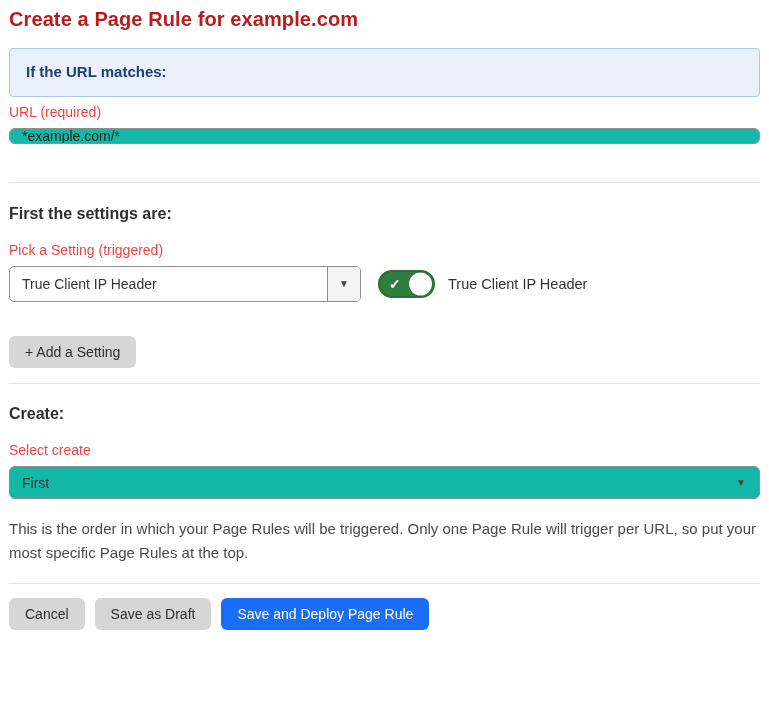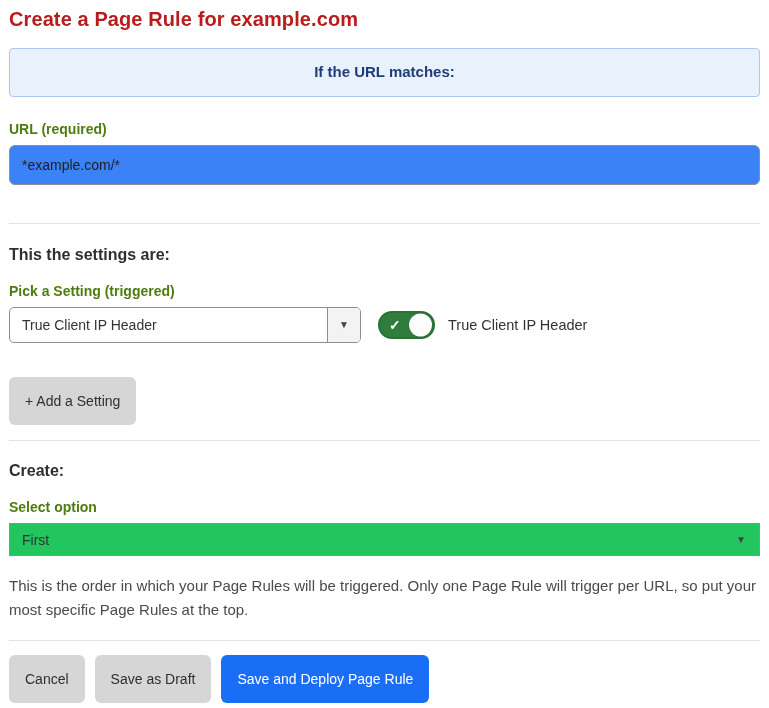--- a/index.html
+++ b/index.html
@@ -21,42 +21,40 @@
     letter-spacing: 0.1px;
   }
   .info-box {
     background: #e9f1fc;
     border: 1px solid #aac8f0;
     border-radius: 4px;
     padding: 11px 16px 12px 16px;
     color: #1e3c78;
     font-size: 15px;
     line-height: 24px;
-    margin-bottom: 24px;
-    text-align: center;
+    margin-bottom: 7px;
   }
   .info-box .info-heading {
     font-weight: 700;
   }
   .info-link {
     color: #2f62d4;
     text-decoration: underline;
     cursor: pointer;
   }
   .field-label {
     font-size: 14px;
-    color: #4d7c0f;
+    color: #ef4444;
     margin-bottom: 8px;
-    font-weight: bold;
   }
   .url-input {
     display: block;
     width: 100%;
-    height: 40px;
-    background: #3b82f6;
+    height: 16px;
+    background: #14b8a6;
     border: 1px solid #8e8e8e;
     border-radius: 6px;
     padding: 0 12px;
     font-family: "Liberation Sans", sans-serif;
     font-size: 14px;
     color: #1f1f1f;
     outline: none;
   }
   .divider {
     border: none;
@@ -142,21 +140,21 @@
   }
   .toggle-text {
     font-size: 14.5px;
     color: #333;
     margin-left: 13px;
   }
   .btn {
     display: inline-flex;
     align-items: center;
     justify-content: center;
-    height: 48px;
+    height: 32px;
     padding: 0 16px;
     border: none;
     border-radius: 6px;
     font-family: "Liberation Sans", sans-serif;
     font-size: 14px;
     cursor: pointer;
   }
   .btn-gray {
     background: #d6d6d6;
     color: #2f2f2f;
@@ -165,23 +163,23 @@
     background: #1a6ef5;
     color: #ffffff;
   }
   .add-setting-btn {
     margin-top: 34px;
   }
   .wide-select {
     position: relative;
     width: 100%;
     height: 33px;
-    background: #22c55e;
+    background: #14b8a6;
     border: 1px solid #8e8e8e;
-    border-radius: 0;
+    border-radius: 6px;
     display: flex;
     align-items: center;
     padding: 0 12px;
     font-size: 14px;
     color: #333;
     cursor: pointer;
   }
   .wide-select .caret {
     position: absolute;
     right: 13px;
@@ -208,21 +206,21 @@
 
 <div class="info-box">
   <div class="info-heading">If the URL matches:</div>
 </div>
 
 <div class="field-label">URL (required)</div>
 <input class="url-input" type="text" value="*example.com/*" style="">
 
 <hr class="divider divider-1">
 
-<div class="section-heading">This the settings are:</div>
+<div class="section-heading">First the settings are:</div>
 
 <div class="field-label">Pick a Setting (triggered)</div>
 <div class="setting-row">
   <div class="select-box">
     <div class="select-value">True Client IP Header</div>
     <div class="select-caret-box">
       <span class="caret">▼</span>
     </div>
   </div>
   <div class="toggle" aria-checked="true" role="switch">
@@ -231,21 +229,21 @@
   </div>
   <span class="toggle-text">True Client IP Header</span>
 </div>
 
 <button class="btn btn-gray add-setting-btn">+ Add a Setting</button>
 
 <hr class="divider divider-2">
 
 <div class="section-heading">Create:</div>
 
-<div class="field-label">Select option</div>
+<div class="field-label">Select create</div>
 <div class="wide-select">
   <span>First</span>
   <span class="caret">▼</span>
 </div>
 
 <div class="help-text">This is the order in which your Page Rules will be triggered. Only one Page Rule will trigger per URL, so put your most specific Page Rules at the top.</div>
 
 <hr class="divider divider-3">
 
 <div class="footer-buttons">

